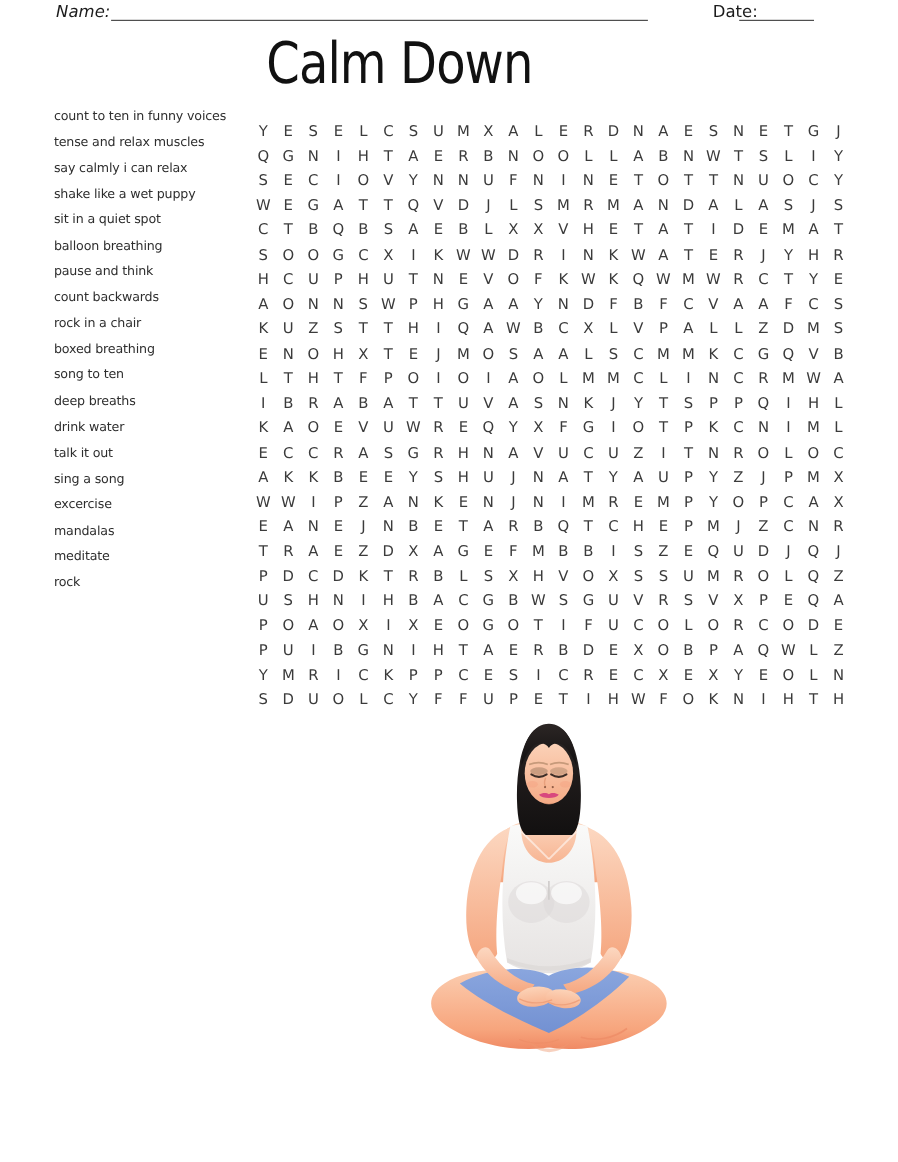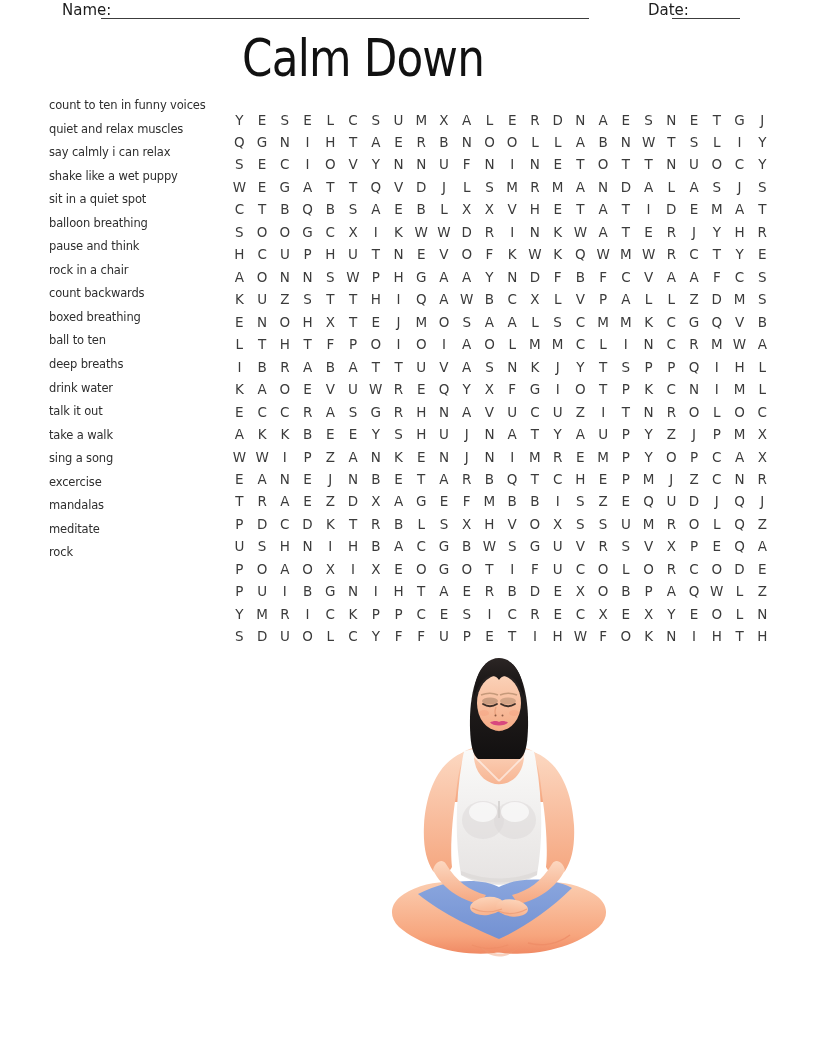--- a/index.html
+++ b/index.html
@@ -1,19 +1,19 @@
 <!DOCTYPE html>
 <html><head>
 <meta charset="utf-8">
 <style>
   html,body{margin:0;padding:0;background:#fff;overflow:hidden;}
   .page{position:relative;width:816px;height:1056px;background:#fff;
         font-family:"DejaVu Sans","Liberation Sans",sans-serif;overflow:hidden;}
   .hdr-label{position:absolute;font-size:15px;color:#1c1c1c;white-space:nowrap;}
-  .name-label{left:62px;top:1px;}
+  .name-label{left:51px;top:1px;font-style:italic;}
   .date-label{left:624px;top:1px;margin-left:24px;}
   .blank-line{position:absolute;height:17px;border-bottom:1.6px solid #3c3c3c;}
   .name-line{left:101px;top:1px;width:488px;}
   .date-line{left:672px;top:1px;width:68px;}
   .title{position:absolute;left:0;top:28px;width:727px;margin:0;text-align:center;
          font-size:52px;font-weight:400;color:#111;}
   .title-inner{display:inline-block;transform:scaleX(.84);transform-origin:50% 50%;letter-spacing:-1px;}
   .word-list{position:absolute;left:49px;top:94px;}
   .word-item{height:23.55px;line-height:23.55px;font-size:11.5px;color:#2e2e2e;
              letter-spacing:-.15px;white-space:nowrap;}
@@ -29,34 +29,33 @@
 
   <span class="hdr-label name-label">Name:</span>
   <span class="blank-line name-line"></span>
   <span class="hdr-label date-label">Date:</span>
   <span class="blank-line date-line"></span>
 
   <h1 class="title"><span class="title-inner">Calm Down</span></h1>
 
   <div id="word-list" class="word-list">
       <div class="word-item">count to ten in funny voices</div>
-      <div class="word-item">quiet and relax muscles</div>
+      <div class="word-item">tense and relax muscles</div>
       <div class="word-item">say calmly i can relax</div>
       <div class="word-item">shake like a wet puppy</div>
       <div class="word-item">sit in a quiet spot</div>
       <div class="word-item">balloon breathing</div>
       <div class="word-item">pause and think</div>
+      <div class="word-item">count backwards</div>
       <div class="word-item">rock in a chair</div>
-      <div class="word-item">count backwards</div>
       <div class="word-item">boxed breathing</div>
-      <div class="word-item">ball to ten</div>
+      <div class="word-item">song to ten</div>
       <div class="word-item">deep breaths</div>
       <div class="word-item">drink water</div>
       <div class="word-item">talk it out</div>
-      <div class="word-item">take a walk</div>
       <div class="word-item">sing a song</div>
       <div class="word-item">excercise</div>
       <div class="word-item">mandalas</div>
       <div class="word-item">meditate</div>
       <div class="word-item">rock</div>
     </div>
 
   <div id="grid" class="grid">
       <div class="grid-row">
         <span class="grid-cell">Y</span>

